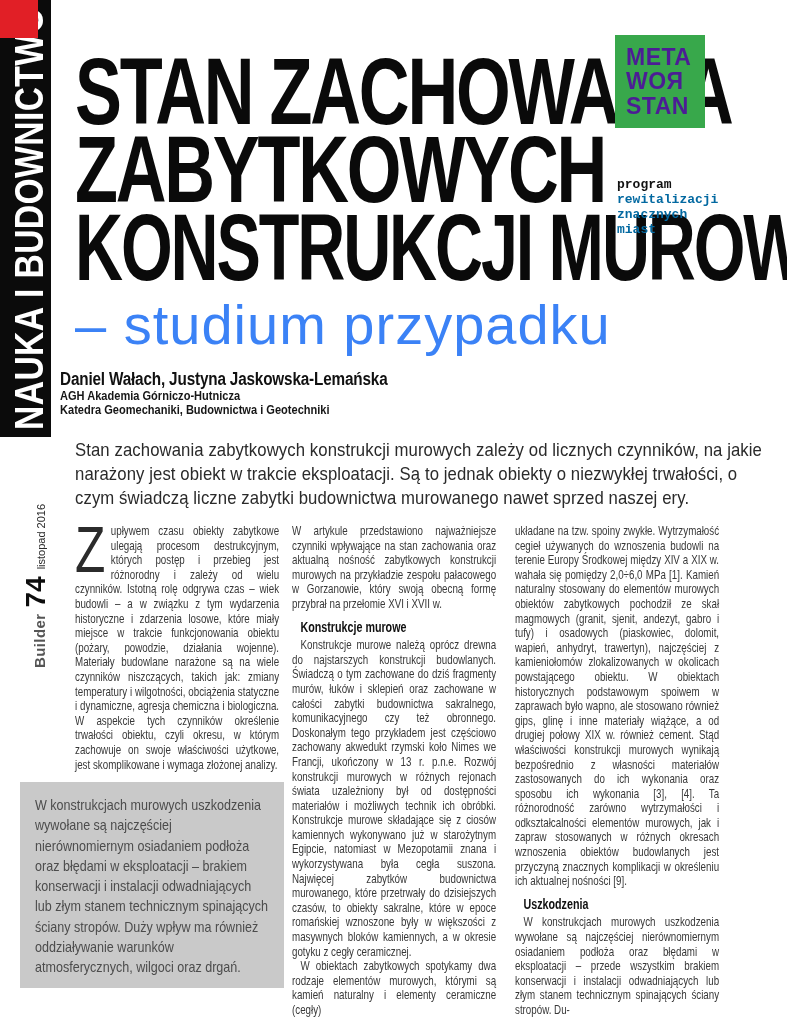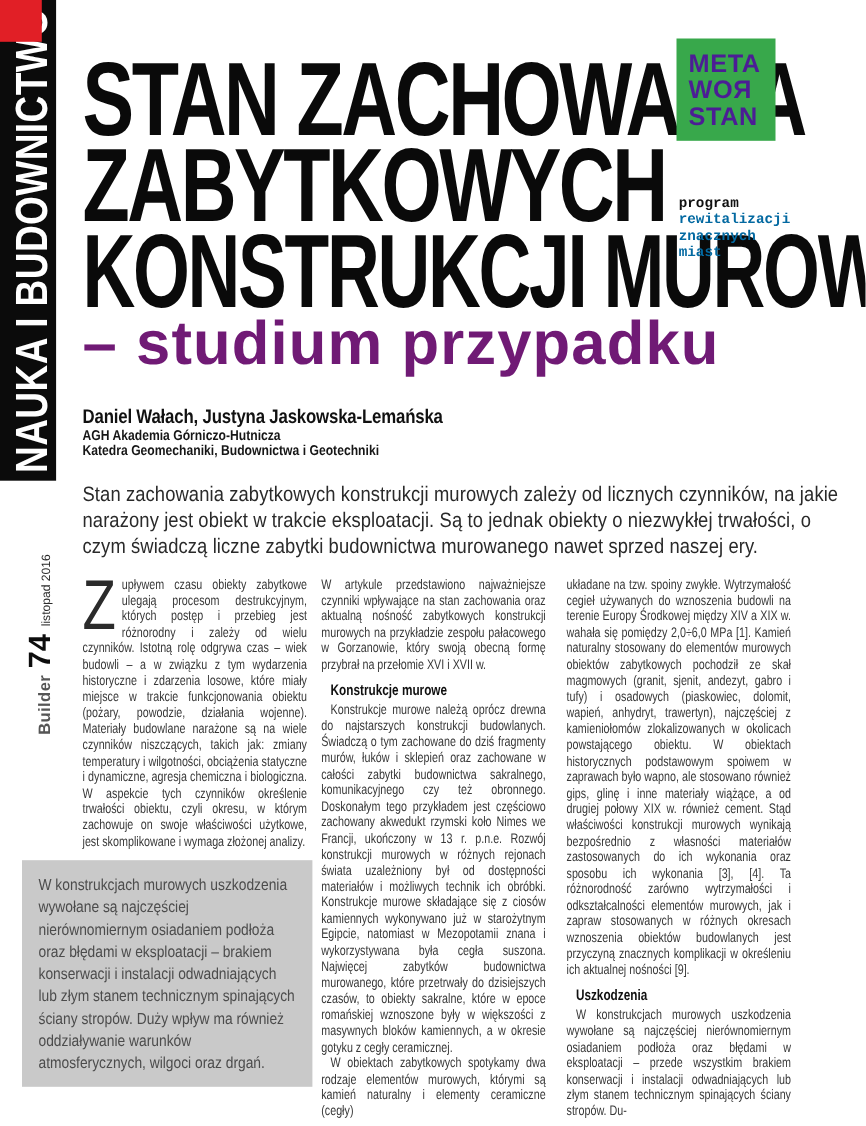--- a/index.html
+++ b/index.html
@@ -19,35 +19,35 @@
   .issue-label .mag{font-weight:bold;font-size:15px;color:#555;letter-spacing:0.4px;}
   .issue-label .num{font-weight:bold;font-size:28px;color:#0d0d0d;margin:0 7px 0 6px;}
   .issue-label .date{font-size:11px;color:#2a2a2a;}
 
   
   .hl{position:absolute;left:75px;transform-origin:0 0;white-space:nowrap;
       font-weight:bold;font-size:95px;line-height:79px;letter-spacing:-3px;color:#0a0a0a;}
   .hl1{top:52px;transform:scaleX(0.74);}
   .hl2{top:130px;transform:scaleX(0.74);}
   .hl3{top:208px;transform:scaleX(0.70);}
-  .subtitle{position:absolute;left:75px;top:279px;font-size:56px;font-weight:700;
-            color:#701a75;letter-spacing:1px;white-space:nowrap;}
+  .subtitle{position:absolute;left:75px;top:292px;font-size:56px;font-weight:400;
+            color:#3b82f6;letter-spacing:1px;white-space:nowrap;}
 
   
   .logo-box{position:absolute;left:615px;top:35px;width:90px;height:93px;background:#38a84b;
             color:#4c1d95;display:flex;flex-direction:column;justify-content:center;
             padding-left:11px;box-sizing:border-box;z-index:2;}
   .logo-box div{font-weight:bold;font-size:23px;line-height:24.5px;letter-spacing:0.5px;}
   .logo-caption{position:absolute;left:617px;top:132px;font-family:"Liberation Mono",monospace;
                 font-weight:bold;font-size:13px;line-height:15px;white-space:nowrap;margin-top:45px;}
   .logo-caption .black{color:#111;}
   .logo-caption .green{color:#0369a1;}
 
   
-  .authors{position:absolute;left:75px;top:369px;z-index:2;}
+  .authors{position:absolute;left:60px;top:369px;z-index:2;}
   .authors .names{font-size:18px;font-weight:bold;color:#111;line-height:20px;
                   transform:scaleX(0.85);transform-origin:0 0;white-space:nowrap;letter-spacing:-0.2px;}
   .authors .affil{font-size:13px;font-weight:bold;color:#161616;line-height:13.5px;
                   transform:scaleX(0.85);transform-origin:0 0;white-space:nowrap;}
 
   
   .lead{position:absolute;left:75px;top:438px;width:788px;transform:scaleX(0.88);
         transform-origin:0 0;font-size:19px;line-height:24px;color:#2a2a2a;letter-spacing:0.1px;}
 
   

